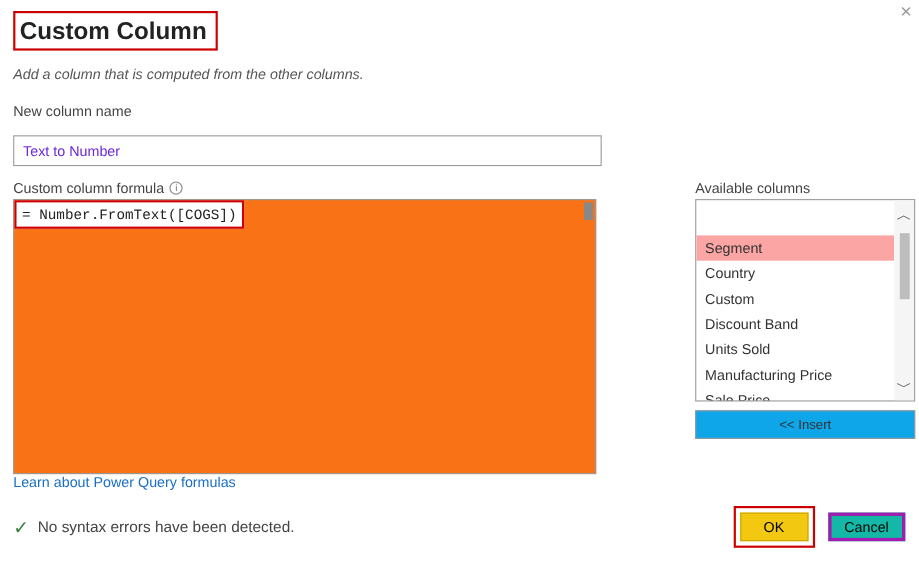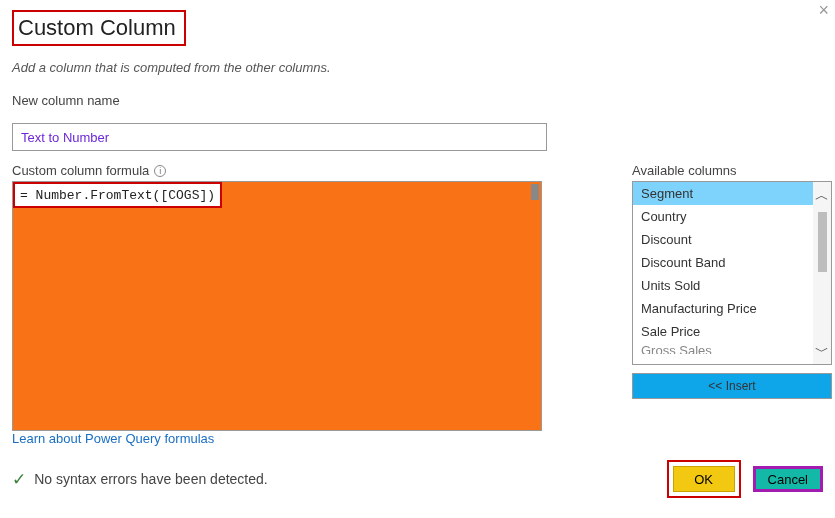--- a/index.html
+++ b/index.html
@@ -8,21 +8,21 @@
       font-size: 13px;
       color: #333;
       background: #fff;
       width: 835px;
       height: 518px;
       position: relative;
       padding: 10px 12px 0 12px;
     }
     .title {
       font-size: 22px;
-      font-weight: 400;
+      font-weight: 700;
       color: #222;
       padding: 3px 8px 3px 4px;
       border: 2px solid #c00;
       display: inline-block;
       margin-bottom: 14px;
     }
     .subtitle {
       font-size: 13px;
       color: #555;
       margin-bottom: 18px;
@@ -91,21 +91,22 @@
       overflow: hidden;
     }
     .avail-item {
       padding: 4px 8px;
       font-size: 13px;
       color: #333;
       cursor: default;
       white-space: nowrap;
     }
     .avail-item.selected {
-      background: #7dd3fc;
+      background: #fca5a5;
+      margin-top: 32px;
     }
     .avail-item.cutoff { color: #888; height: 11px; padding-top:0; padding-bottom:0; overflow:hidden;}
     .avail-scroll {
       position: absolute;
       right: 0; top: 0; bottom: 0;
       width: 18px;
       background: #f5f5f5;
       display: flex;
       flex-direction: column;
       justify-content: space-between;
@@ -226,21 +227,21 @@
   </div>
 
   <div class="avail-wrap">
     <div class="field-label">
       <span>Available columns</span>
     </div>
     <div class="avail-list-container">
       <div class="avail-list">
         <div class="avail-item selected">Segment</div>
         <div class="avail-item">Country</div>
-        <div class="avail-item">Discount</div>
+        <div class="avail-item">Custom</div>
         <div class="avail-item">Discount Band</div>
         <div class="avail-item">Units Sold</div>
         <div class="avail-item">Manufacturing Price</div>
         <div class="avail-item">Sale Price</div>
         <div class="avail-item cutoff">Gross Sales</div>
       </div>
       <div class="avail-scroll">
         <span class="chevron">︿</span>
         <div class="avail-scroll-track"></div>
         <span class="chevron">﹀</span>

